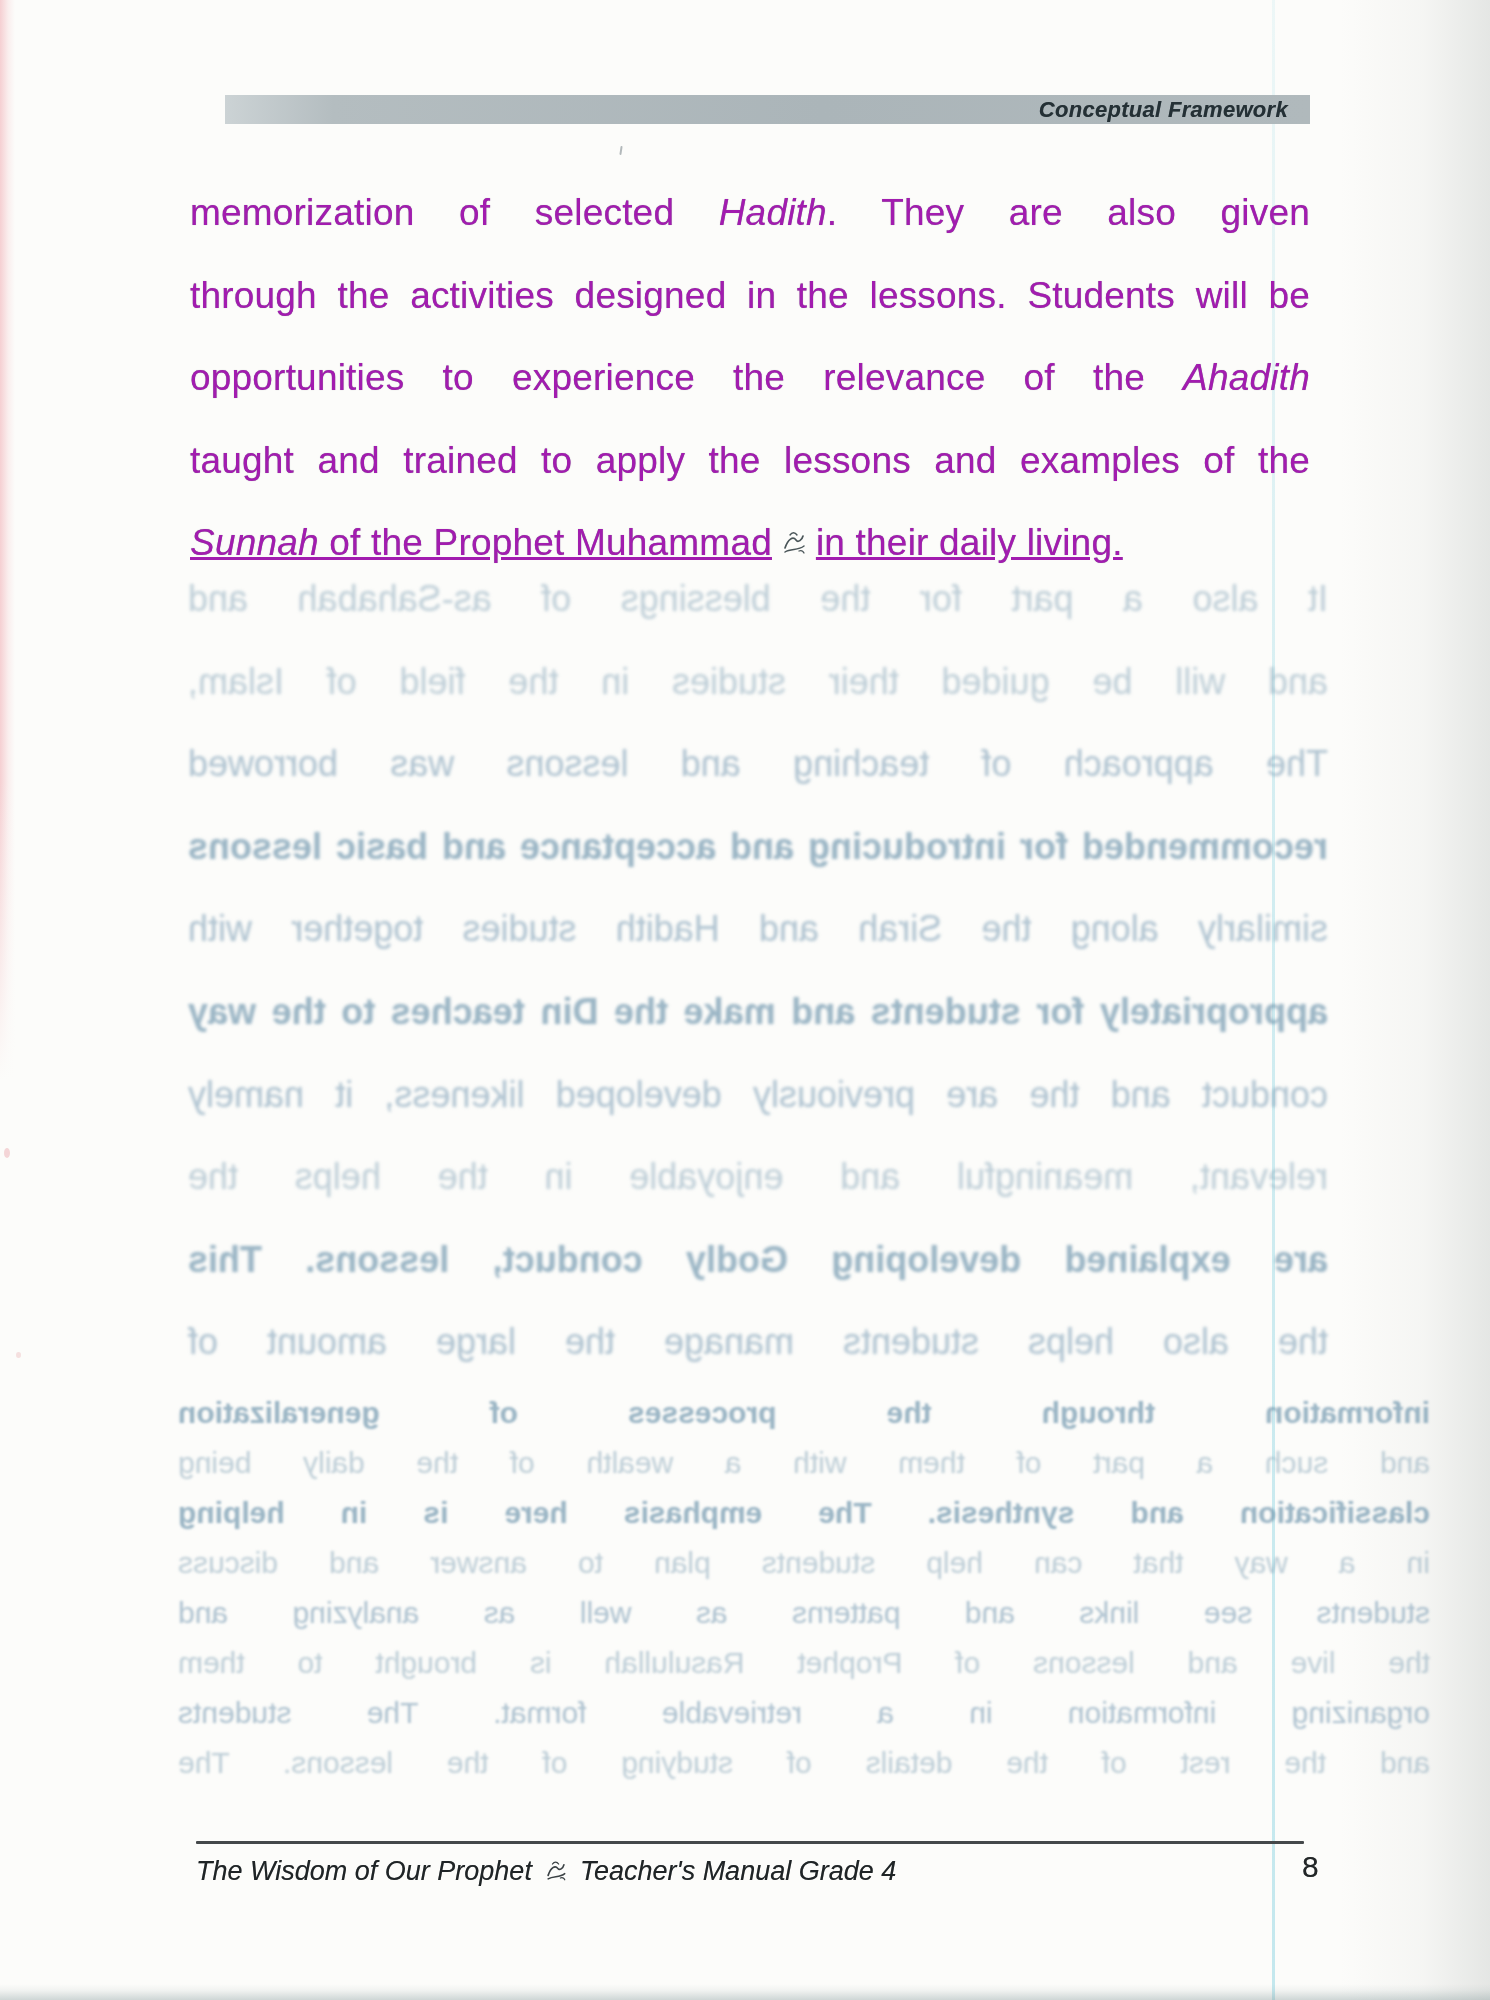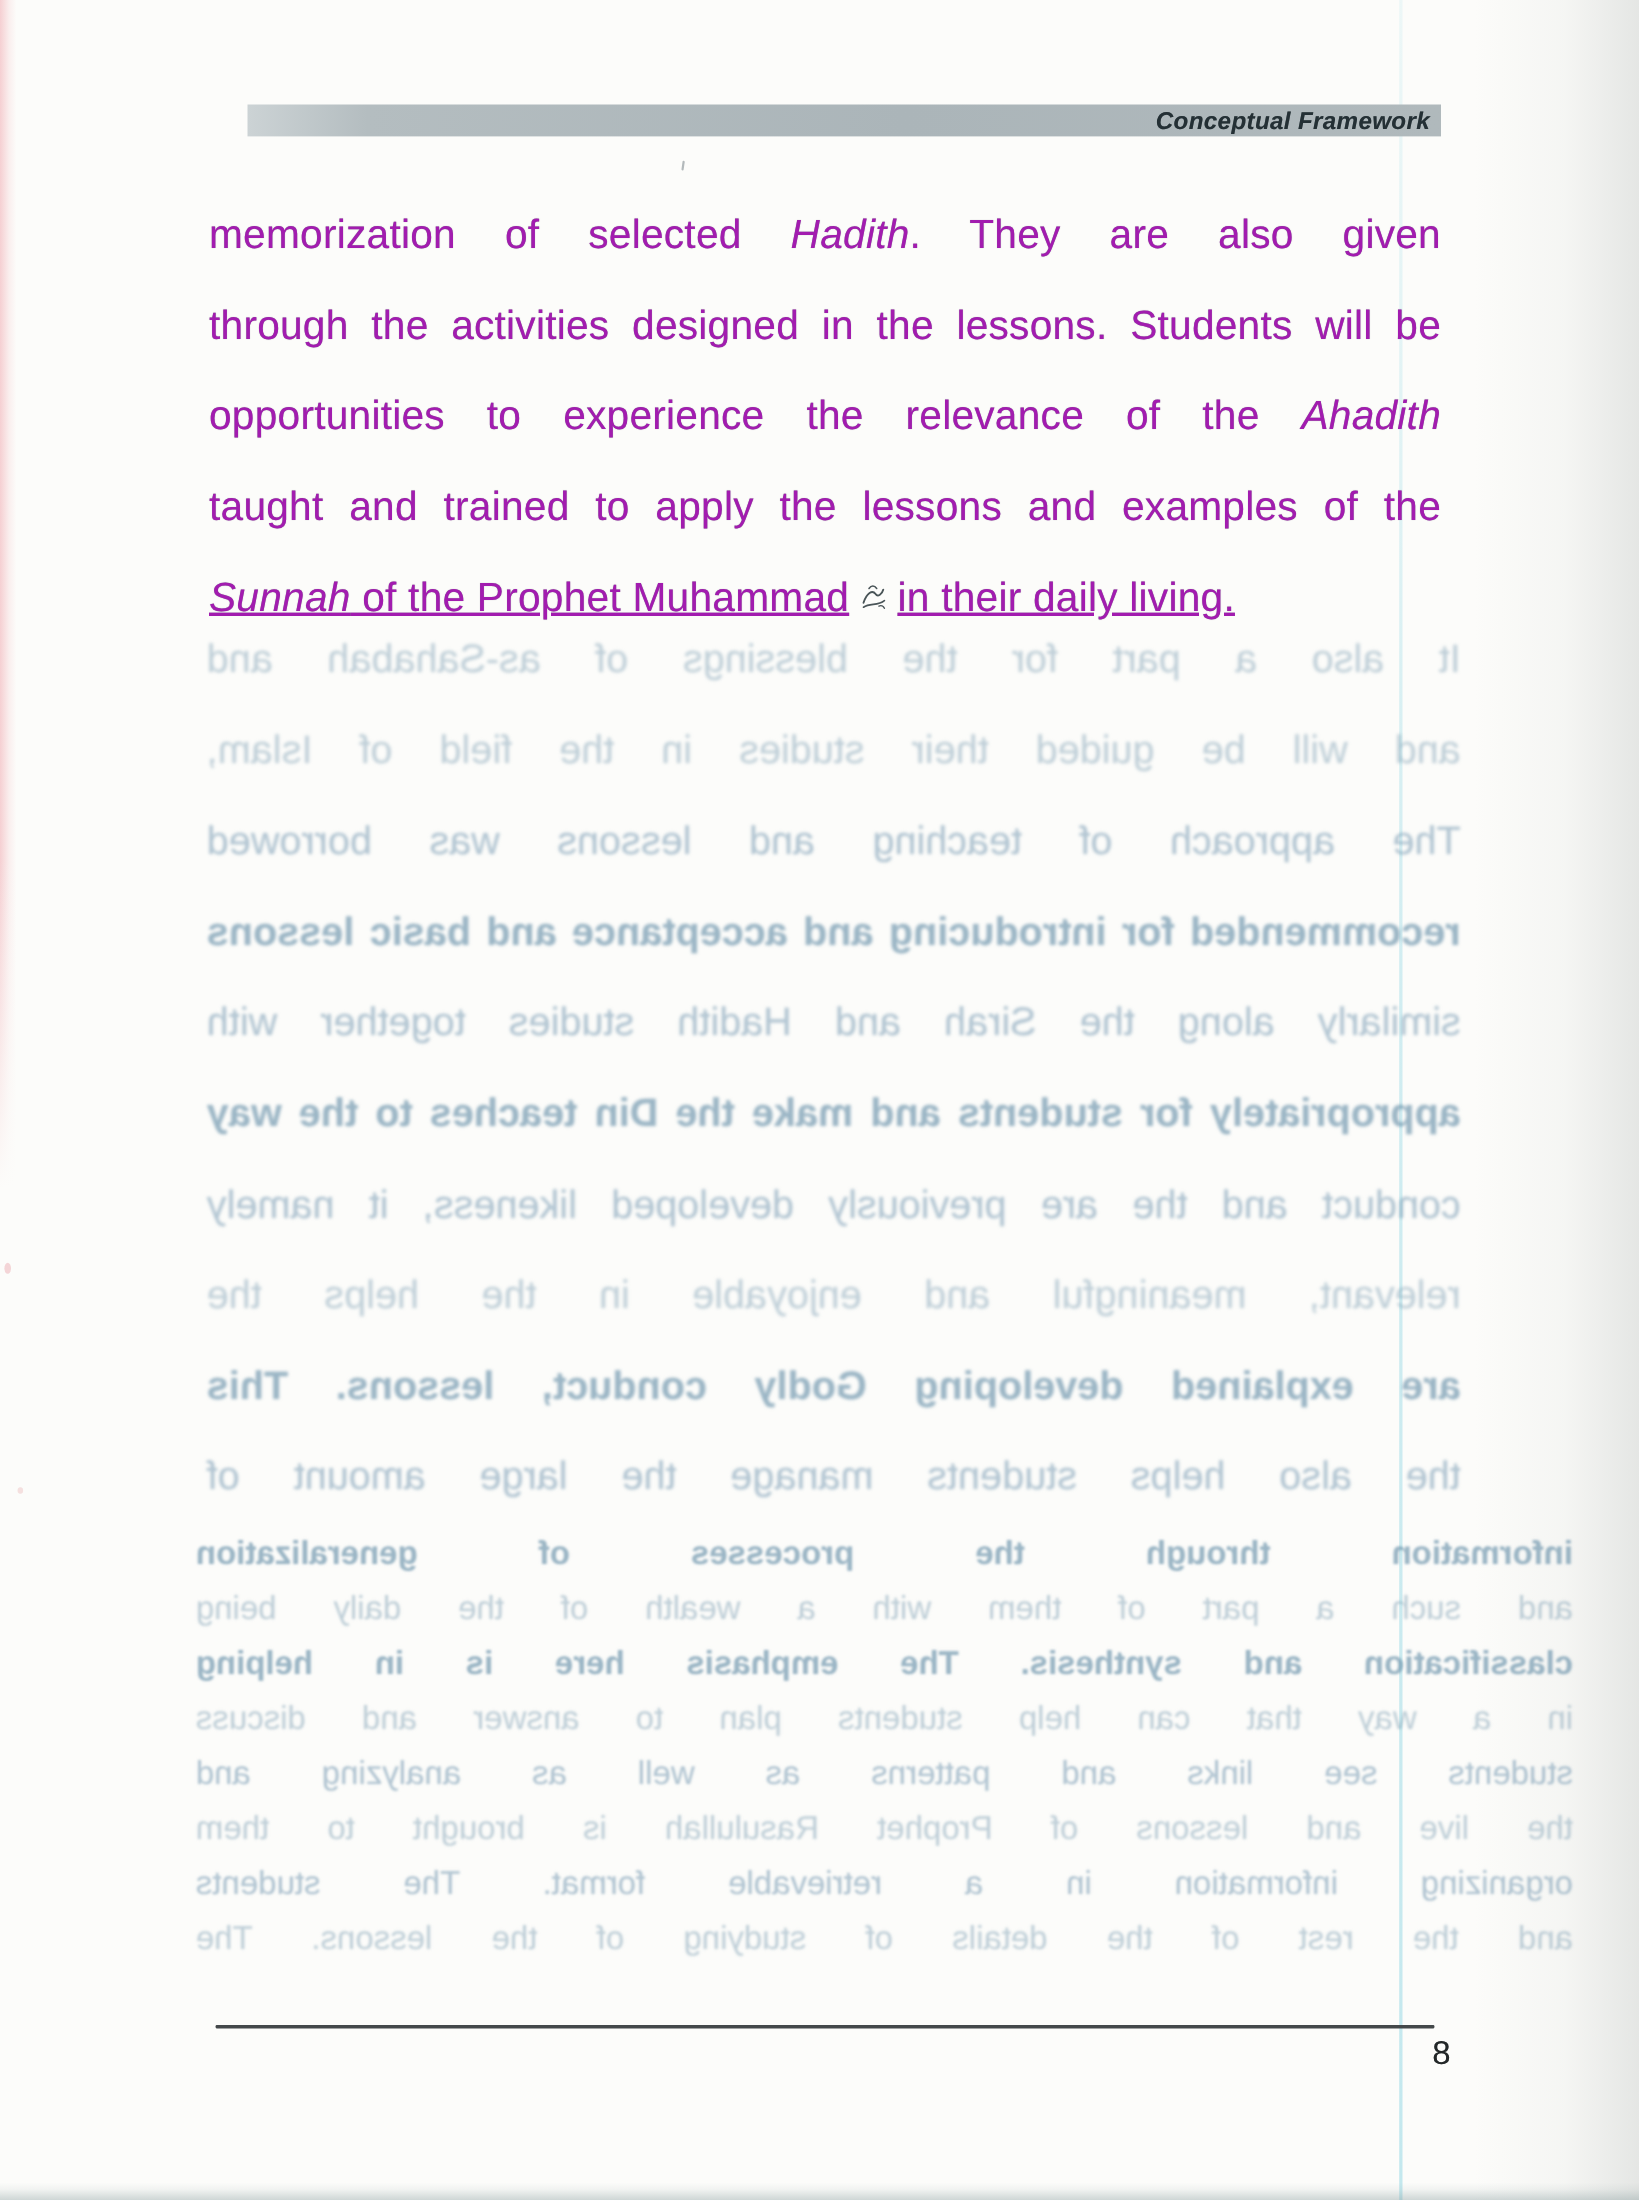--- a/index.html
+++ b/index.html
@@ -38,21 +38,21 @@
     background:rgba(90,105,110,0.45);transform:rotate(8deg);border-radius:2px;
   }
   .speck-pink1{position:absolute;left:4px;top:1148px;width:6px;height:10px;background:rgba(230,140,150,0.35);border-radius:50%;}
   .speck-pink2{position:absolute;left:16px;top:1352px;width:5px;height:6px;background:rgba(225,150,155,0.28);border-radius:50%;}
 
   
   .headerbar{
     position:absolute;left:225px;top:95px;width:1085px;height:29px;
     background:linear-gradient(90deg,#ccd3d5 0%,#b4bdc0 10%,#abb5b9 55%,#b0b9bc 100%);
     display:flex;align-items:center;justify-content:flex-end;
-    padding-right:10px;box-sizing:border-box;
+    padding-right:22px;box-sizing:border-box;
   }
   .headertitle{
     font-style:italic;font-weight:600;font-size:22px;color:#243035;
     letter-spacing:0.3px;text-shadow:0 0 0.6px rgba(36,48,53,0.5);
   }
 
   
   .body-text{
     position:absolute;left:190px;top:172px;width:1120px;
     font-size:37px;line-height:82.5px;color:#a21caf;
@@ -149,15 +149,25 @@
     <div class="line">taught and trained to apply the lessons and examples of the</div>
     <div class="line last"><i>Sunnah</i><span> of the Prophet Muhammad</span><svg class="pbuh" width="32" height="32" viewBox="0 0 32 32" fill="none">
           <path d="M7 21 C10 12, 15 9, 18 13 C20 16, 24 13, 25 9" stroke="#4a5558" stroke-width="1.7" stroke-linecap="round"></path>
           <path d="M7 25 C13 21, 20 24, 26 19" stroke="#4a5558" stroke-width="1.5" stroke-linecap="round"></path>
           <path d="M12 8 C14 5, 17 5, 19 8" stroke="#4a5558" stroke-width="1.4" stroke-linecap="round"></path>
           <path d="M21 24 C23 23, 25 24, 26 26" stroke="#4a5558" stroke-width="1.3" stroke-linecap="round"></path>
         </svg><span>in their daily living.</span></div>
   </main>
 
   <div class="footer-rule"></div>
+  <div class="footer">
+    <span>The Wisdom of Our Prophet</span>
+    <svg class="pbuh" style="margin:0;" width="28" height="28" viewBox="0 0 32 32" fill="none">
+        <path d="M7 21 C10 12, 15 9, 18 13 C20 16, 24 13, 25 9" stroke="#3a4144" stroke-width="1.9" stroke-linecap="round"></path>
+        <path d="M7 25 C13 21, 20 24, 26 19" stroke="#3a4144" stroke-width="1.7" stroke-linecap="round"></path>
+        <path d="M12 8 C14 5, 17 5, 19 8" stroke="#3a4144" stroke-width="1.5" stroke-linecap="round"></path>
+        <path d="M21 24 C23 23, 25 24, 26 26" stroke="#3a4144" stroke-width="1.4" stroke-linecap="round"></path>
+      </svg>
+    <span>Teacher's Manual Grade 4</span>
+  </div>
   <div class="pagenum">8</div>
 
 </div>
 
 </body></html>

